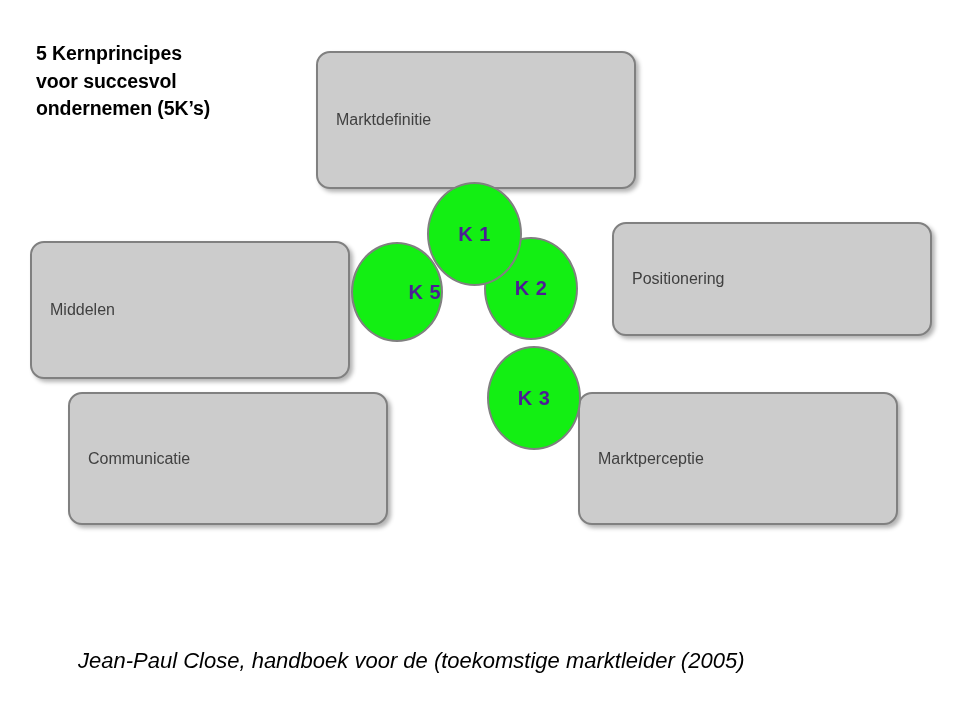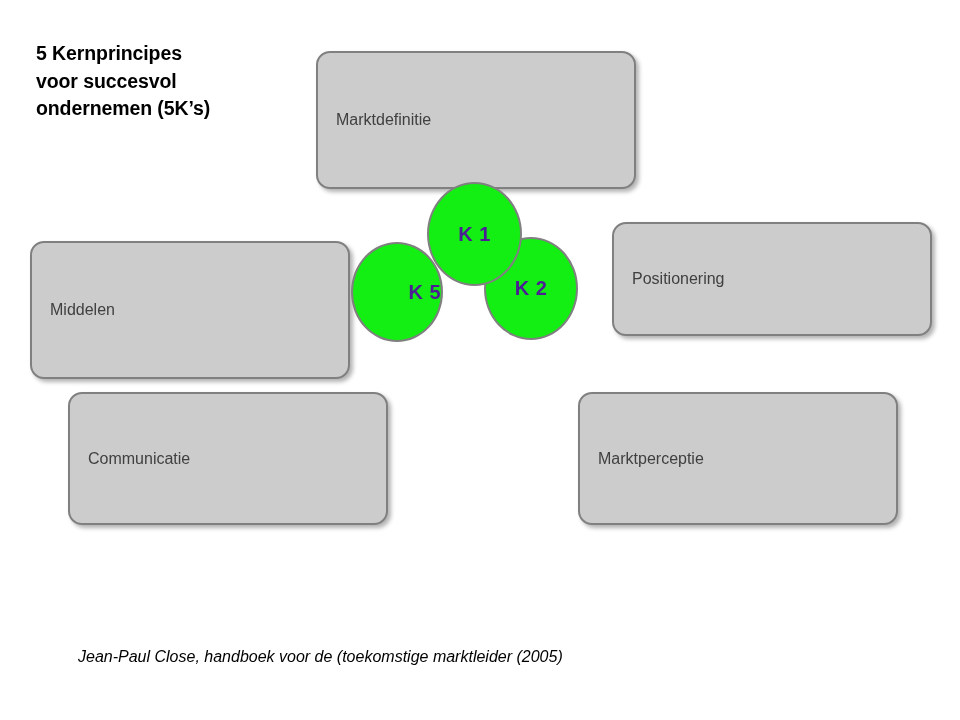--- a/index.html
+++ b/index.html
@@ -78,21 +78,21 @@
   #circle-k2 { left: 484px; top: 237px; width: 94px;  height: 103px; }
   #circle-k3 { left: 487px; top: 346px; width: 94px;  height: 104px; }
   #circle-k4 { left: 392px; top: 346px; width: 94px;  height: 104px; }
   #circle-k5 { left: 351px; top: 242px; width: 92px;  height: 100px; justify-content: flex-end; }
 
   
   #source-note {
     position: absolute;
     left: 78px;
     top: 648px;
-    font-size: 16px;
+    font-size: 22px;
     font-style: italic;
     color: #000000;
     white-space: nowrap;
   }
 </style>
 </head>
 <body>
 
 <div id="canvas">
 
@@ -122,20 +122,23 @@
 
   <div class="circle" id="circle-k5">
     <span class="circle-label">K 5</span>
   </div>
 
   <div class="circle" id="circle-k2">
     <span class="circle-label">K 2</span>
   </div>
 
 
+  <div class="circle" id="circle-k3">
+    <span class="circle-label">K 3</span>
+  </div>
 
   <div class="circle" id="circle-k1">
     <span class="circle-label">K 1</span>
   </div>
 
   <div id="source-note">Jean-Paul Close, handboek voor de (toekomstige marktleider (2005)</div>
 
 </div>
 
 </body></html>

